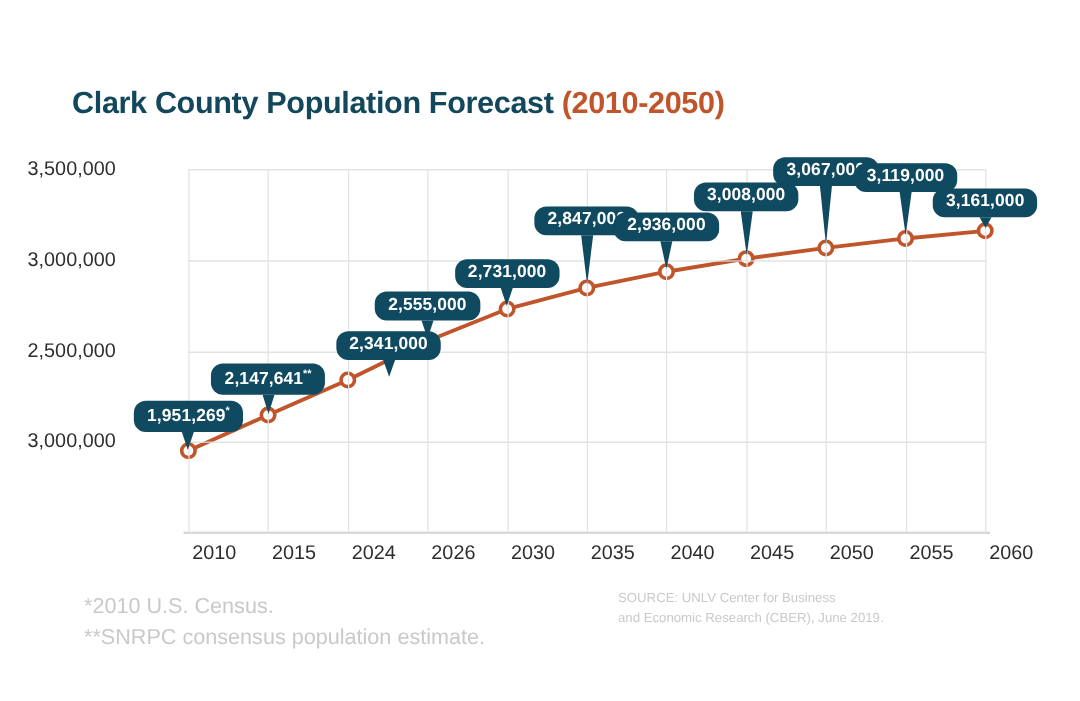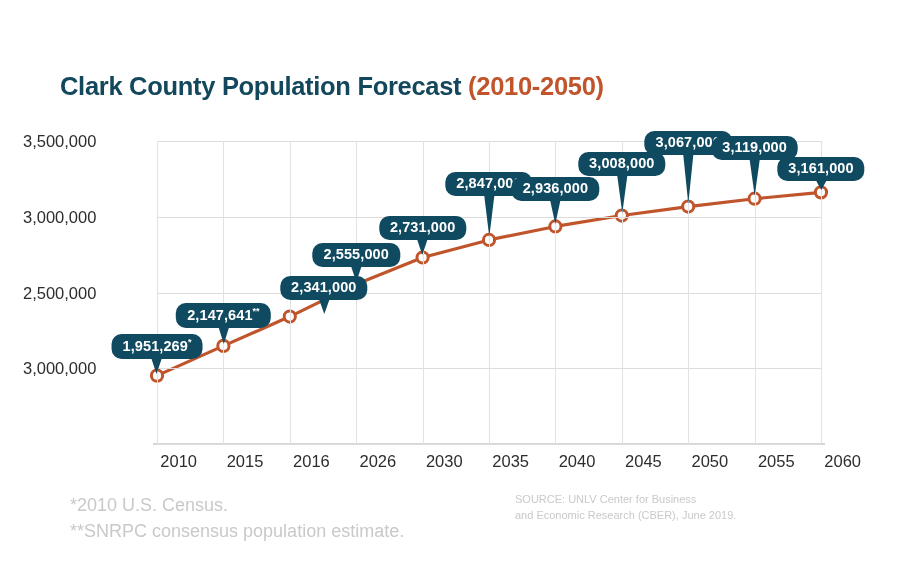--- a/index.html
+++ b/index.html
@@ -180,21 +180,21 @@
 
   <div id="y-axis">
       <div class="ytick" style="top: 227.25px;">3,000,000</div>
       <div class="ytick" style="top: 151.5px;">2,500,000</div>
       <div class="ytick" style="top: 75.75px;">3,000,000</div>
       <div class="ytick" style="top: 0px;">3,500,000</div>
     </div>
   <div id="x-axis">
       <div class="xtick" style="left: 0px;">2010</div>
       <div class="xtick" style="left: 66.4px;">2015</div>
-      <div class="xtick" style="left: 132.8px;">2016</div>
+      <div class="xtick" style="left: 132.8px;">2024</div>
       <div class="xtick" style="left: 199.2px;">2026</div>
       <div class="xtick" style="left: 265.6px;">2030</div>
       <div class="xtick" style="left: 332px;">2035</div>
       <div class="xtick" style="left: 398.4px;">2040</div>
       <div class="xtick" style="left: 464.8px;">2045</div>
       <div class="xtick" style="left: 531.2px;">2050</div>
       <div class="xtick" style="left: 597.6px;">2055</div>
       <div class="xtick" style="left: 664px;">2060</div>
     </div>
 

